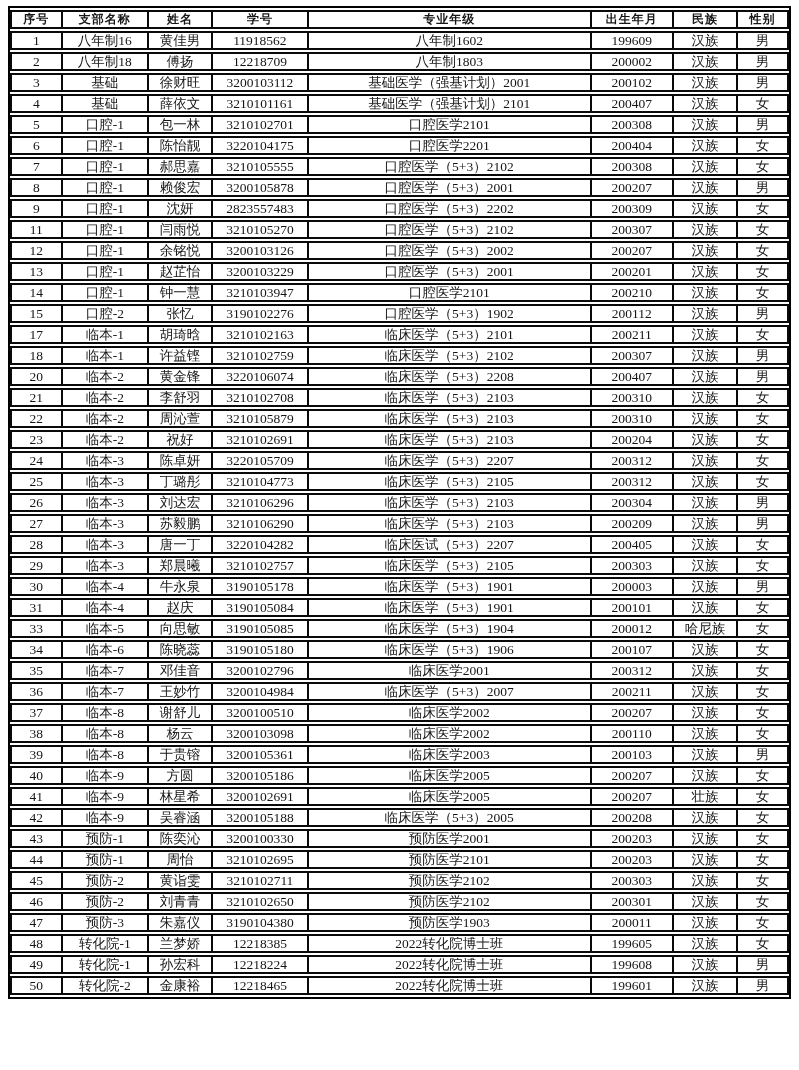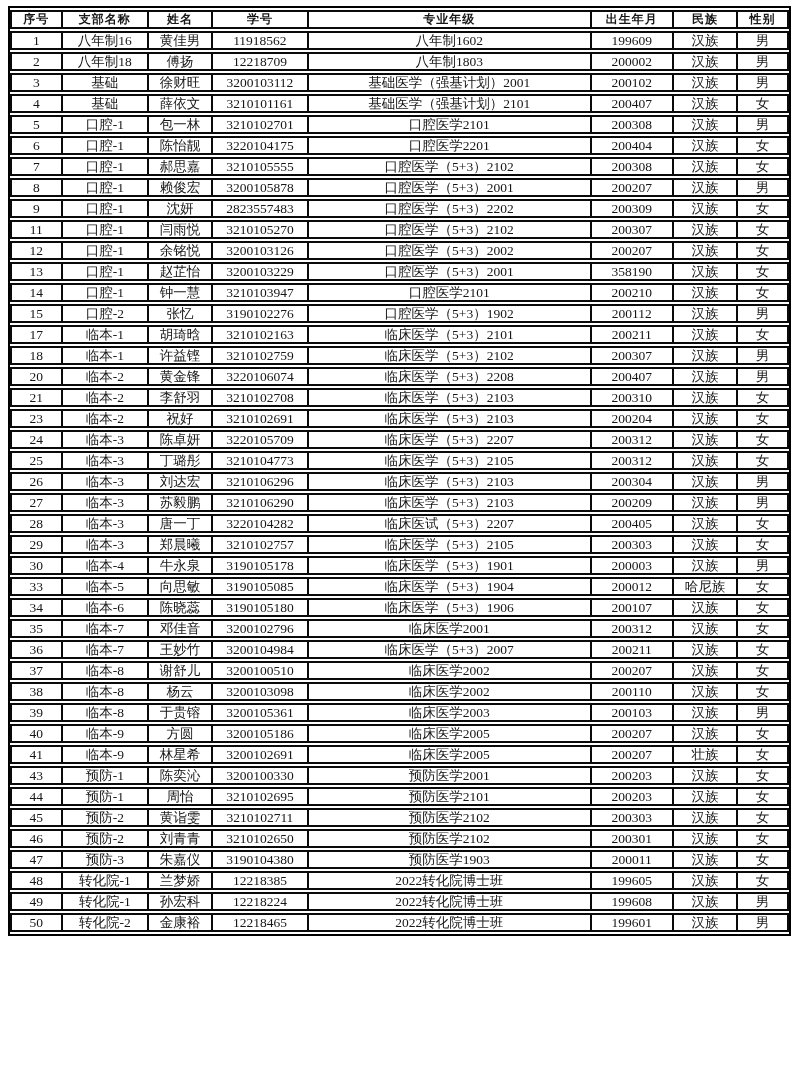--- a/index.html
+++ b/index.html
@@ -200,21 +200,21 @@
             <td>200207</td>
             <td>汉族</td>
             <td>女</td>
           </tr>
           <tr>
             <td>13</td>
             <td>口腔-1</td>
             <td>赵芷怡</td>
             <td>3200103229</td>
             <td>口腔医学（5+3）2001</td>
-            <td>358190</td>
+            <td>200201</td>
             <td>汉族</td>
             <td>女</td>
           </tr>
           <tr>
             <td>14</td>
             <td>口腔-1</td>
             <td>钟一慧</td>
             <td>3210103947</td>
             <td>口腔医学2101</td>
             <td>200210</td>
@@ -265,20 +265,30 @@
             <td>21</td>
             <td>临本-2</td>
             <td>李舒羽</td>
             <td>3210102708</td>
             <td>临床医学（5+3）2103</td>
             <td>200310</td>
             <td>汉族</td>
             <td>女</td>
           </tr>
           <tr>
+            <td>22</td>
+            <td>临本-2</td>
+            <td>周沁萱</td>
+            <td>3210105879</td>
+            <td>临床医学（5+3）2103</td>
+            <td>200310</td>
+            <td>汉族</td>
+            <td>女</td>
+          </tr>
+          <tr>
             <td>23</td>
             <td>临本-2</td>
             <td>祝好</td>
             <td>3210102691</td>
             <td>临床医学（5+3）2103</td>
             <td>200204</td>
             <td>汉族</td>
             <td>女</td>
           </tr>
           <tr>
@@ -343,20 +353,30 @@
           </tr>
           <tr>
             <td>30</td>
             <td>临本-4</td>
             <td>牛永泉</td>
             <td>3190105178</td>
             <td>临床医学（5+3）1901</td>
             <td>200003</td>
             <td>汉族</td>
             <td>男</td>
+          </tr>
+          <tr>
+            <td>31</td>
+            <td>临本-4</td>
+            <td>赵庆</td>
+            <td>3190105084</td>
+            <td>临床医学（5+3）1901</td>
+            <td>200101</td>
+            <td>汉族</td>
+            <td>女</td>
           </tr>
           <tr>
             <td>33</td>
             <td>临本-5</td>
             <td>向思敏</td>
             <td>3190105085</td>
             <td>临床医学（5+3）1904</td>
             <td>200012</td>
             <td>哈尼族</td>
             <td>女</td>
@@ -435,20 +455,30 @@
             <td>41</td>
             <td>临本-9</td>
             <td>林星希</td>
             <td>3200102691</td>
             <td>临床医学2005</td>
             <td>200207</td>
             <td>壮族</td>
             <td>女</td>
           </tr>
           <tr>
+            <td>42</td>
+            <td>临本-9</td>
+            <td>吴睿涵</td>
+            <td>3200105188</td>
+            <td>临床医学（5+3）2005</td>
+            <td>200208</td>
+            <td>汉族</td>
+            <td>女</td>
+          </tr>
+          <tr>
             <td>43</td>
             <td>预防-1</td>
             <td>陈奕沁</td>
             <td>3200100330</td>
             <td>预防医学2001</td>
             <td>200203</td>
             <td>汉族</td>
             <td>女</td>
           </tr>
           <tr>

